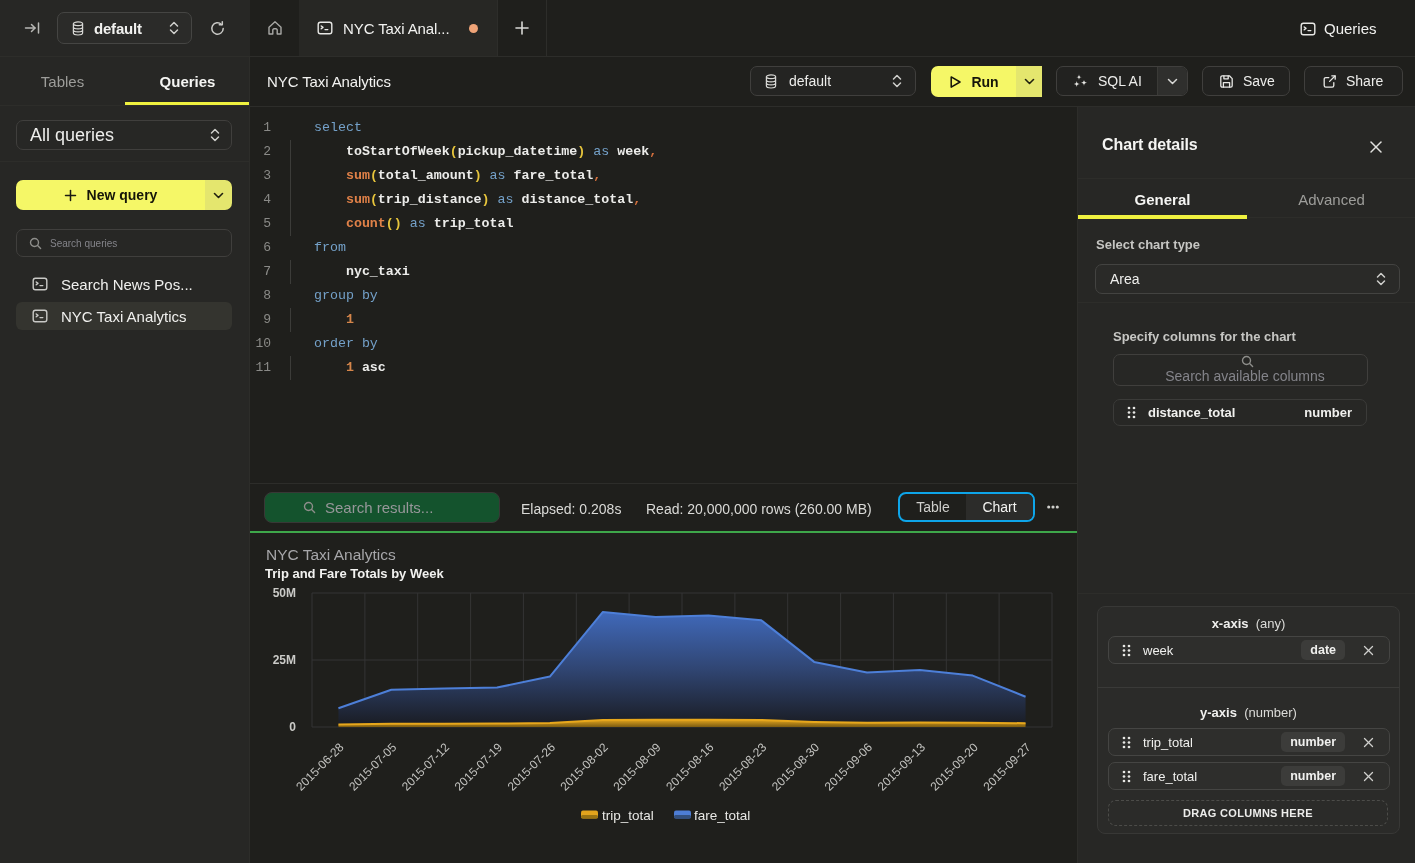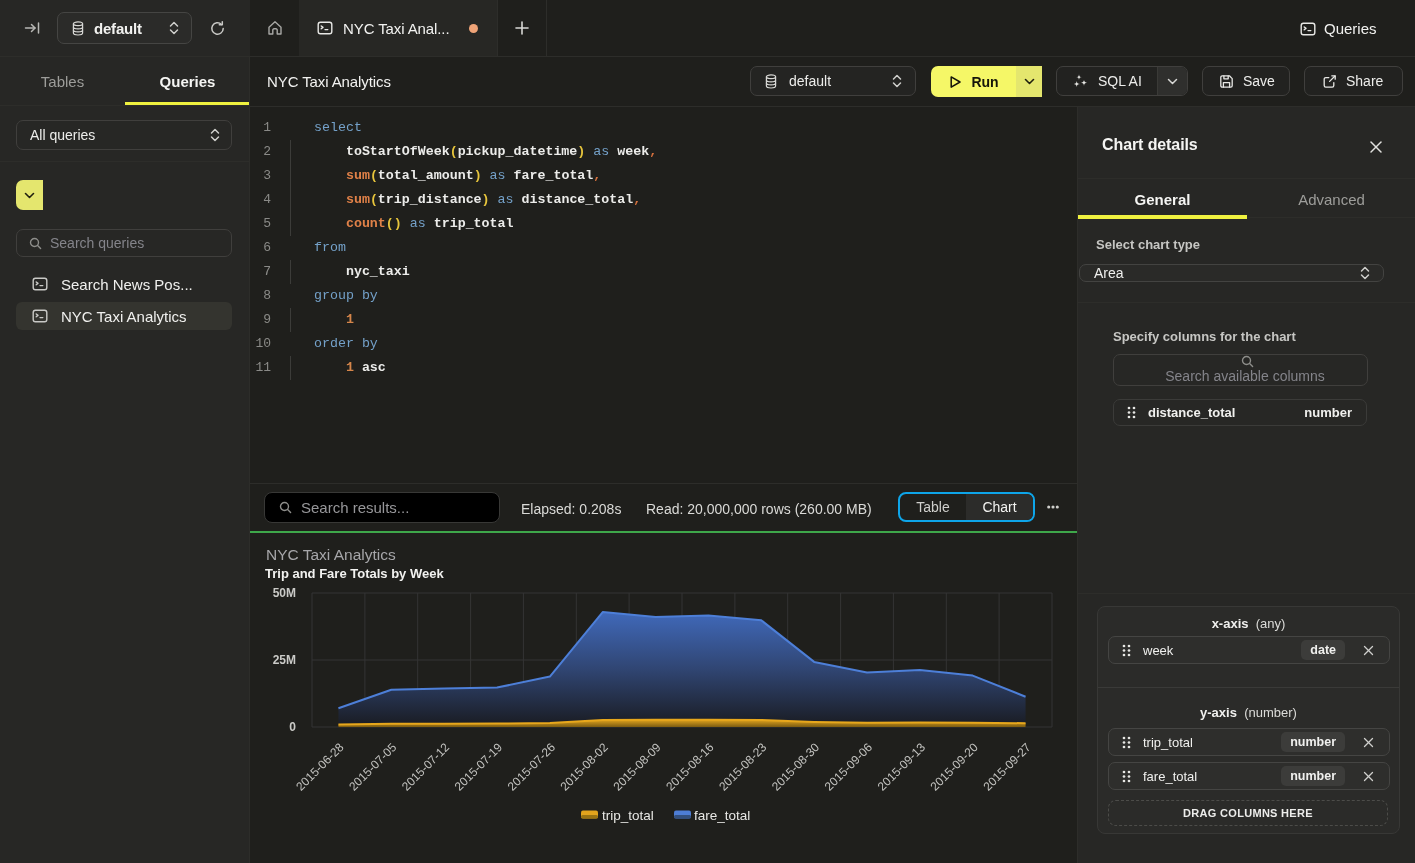--- a/index.html
+++ b/index.html
@@ -86,42 +86,49 @@
 
 <div id="sidebar" class="abs">
 
   <div class="abs" style="left:0;top:0;width:250px;height:49px;border-bottom:1px solid #2d2d2a;">
     <span class="abs" style="left:0;width:125px;text-align:center;top:16px;font-size:15px;color:#9d9d9a;">Tables</span>
     <span class="abs" style="left:125px;width:125px;text-align:center;top:16px;font-size:15px;color:#f5f5f3;font-weight:700;">Queries</span>
     <div class="abs" style="left:125px;top:45px;width:124px;height:3px;background:#eff13f;"></div>
   </div>
 
   <div class="ctl" style="left:16px;top:63px;width:216px;height:30px;background:#272725;border-color:#403f3d;">
-    <span style="margin-left:13px;font-size:14px;color:#ededeb;">All queries</span>
+    <span style="margin-left:13px;font-size:18px;color:#ededeb;">All queries</span>
     <svg style="position:absolute;right:11px" width="10" height="14" viewBox="0 0 10 14" fill="none" stroke="#cfcfcc" stroke-width="1.5" stroke-linecap="round" stroke-linejoin="round">
       <path d="M1.5 5 L5 1.5 L8.5 5"></path>
         <path d="M1.5 9 L5 12.5 L8.5 9"></path>
     </svg>
   </div>
   <div class="abs" style="left:0;top:104px;width:250px;height:1px;background:#2d2d2a;"></div>
 
   <div class="abs" style="left:16px;top:123px;width:216px;height:30px;border-radius:7px;overflow:hidden;display:flex;">
+    <div style="width:189px;background:#f5f767;display:flex;align-items:center;justify-content:center;">
+      <svg width="13" height="13" viewBox="0 0 13 13" stroke="#1a1a11" stroke-width="1.5" stroke-linecap="round">
+          <line x1="6.5" y1="1.5" x2="6.5" y2="11.5"></line>
+          <line x1="1.5" y1="6.5" x2="11.5" y2="6.5"></line>
+        </svg>
+      <span style="margin-left:10px;font-size:14px;font-weight:700;color:#151508;">New query</span>
+    </div>
     <div style="width:27px;background:#e4e66e;display:flex;align-items:center;justify-content:center;">
       <svg width="11" height="7" viewBox="0 0 11 7" fill="none" stroke="#20200f" stroke-width="1.6" stroke-linecap="round" stroke-linejoin="round">
           <path d="M1.5 1.5 L5.5 5.5 L9.5 1.5"></path>
         </svg>
     </div>
   </div>
 
   <div class="ctl" style="left:16px;top:172px;width:216px;height:28px;background:#272725;border-color:#403f3d;">
     <svg style="margin-left:12px" width="13" height="13" viewBox="0 0 13 13" fill="none" stroke="#8d8d8a" stroke-width="1.4" stroke-linecap="round">
         <circle cx="5.5" cy="5.5" r="4"></circle>
         <line x1="8.6" y1="8.6" x2="11.6" y2="11.6"></line>
       </svg>
-    <span style="margin-left:8px;font-size:14px;color:#84848a;">Search queries</span>
+    <span style="margin-left:8px;font-size:10px;color:#84848a;">Search queries</span>
   </div>
 
   <div class="abs" style="left:16px;top:213px;width:216px;height:28px;display:flex;align-items:center;">
     <svg style="margin-left:16px" width="16" height="16" viewBox="0 0 16 16" fill="none" stroke="#c9c9c6" stroke-width="1.4" stroke-linecap="round" stroke-linejoin="round">
       <rect x="1.2" y="2.2" width="13.6" height="11.6" rx="2.2"></rect>
       <path d="M4.2 6 L6 7.4 L4.2 8.8"></path>
         <line x1="8" y1="9.6" x2="10.8" y2="9.6"></line>
     </svg>
     <span style="margin-left:13px;font-size:15px;color:#f0f0ee;">Search News Pos...</span>
   </div>
@@ -220,21 +227,21 @@
 <span>    </span><span class="nm">1</span>
 <span class="kw">order by</span>
 <span>    </span><span class="nm">1</span><b> asc</b></div>
 </div>
 <style>
   .kw{color:#74a1c9;} .fn{color:#e08148;font-weight:700;} .pa{color:#e7c53c;font-weight:700;} .cm{color:#d4703d;font-weight:700;} .nm{color:#d4854a;font-weight:700;}
   #code b{font-weight:700;color:#ececea;}
 </style>
 
 <div id="results" class="abs">
-  <div class="abs" style="left:14px;top:8px;width:236px;height:31px;border-radius:8px;background:#000000;border:1px solid #383836;display:flex;align-items:center;">
+  <div class="abs" style="left:14px;top:8px;width:236px;height:31px;border-radius:8px;background:#14532d;border:1px solid #383836;display:flex;align-items:center;padding-left:24px;">
     <svg style="margin-left:14px" width="13" height="13" viewBox="0 0 13 13" fill="none" stroke="#8d8d8a" stroke-width="1.4" stroke-linecap="round">
         <circle cx="5.5" cy="5.5" r="4"></circle>
         <line x1="8.6" y1="8.6" x2="11.6" y2="11.6"></line>
       </svg>
     <span style="margin-left:9px;font-size:15px;color:#97979a;">Search results...</span>
   </div>
   <span class="abs" style="left:271px;top:17px;font-size:14px;color:#dadad7;">Elapsed: 0.208s</span>
   <span class="abs" style="left:396px;top:17px;font-size:14px;color:#dadad7;">Read: 20,000,000 rows (260.00 MB)</span>
   <div class="abs" style="left:648px;top:8px;width:137px;height:30px;border:2px solid #0ea5e9;border-radius:8px;overflow:hidden;display:flex;">
     <div style="width:68px;display:flex;align-items:center;justify-content:center;font-size:14px;color:#cfcfcc;">Table</div>
@@ -329,21 +336,21 @@
       <line x1="2" y1="2" x2="12" y2="12"></line>
       <line x1="12" y1="2" x2="2" y2="12"></line>
     </svg>
 
   <div class="abs" style="left:0;top:71px;width:338px;height:40px;border-top:1px solid #2d2d2a;border-bottom:1px solid #2d2d2a;">
     <span class="abs" style="left:0;width:169px;text-align:center;top:12px;font-size:15px;color:#f5f5f3;font-weight:700;">General</span>
     <span class="abs" style="left:169px;width:169px;text-align:center;top:12px;font-size:15px;color:#9d9d9a;">Advanced</span>
     <div class="abs" style="left:0;top:36px;width:169px;height:4px;background:#eff13f;"></div>
   </div>
   <span class="abs" style="left:18px;top:130px;font-size:13px;font-weight:700;color:#c6c6c3;">Select chart type</span>
-  <div class="ctl" style="left:1px;top:157px;width:305px;height:18px;background:#2a2a28;border-color:#434341;">
+  <div class="ctl" style="left:17px;top:157px;width:305px;height:30px;background:#2a2a28;border-color:#434341;">
     <span style="margin-left:14px;font-size:14px;color:#f0f0ee;">Area</span>
     <svg style="position:absolute;right:13px" width="10" height="14" viewBox="0 0 10 14" fill="none" stroke="#cfcfcc" stroke-width="1.5" stroke-linecap="round" stroke-linejoin="round">
       <path d="M1.5 5 L5 1.5 L8.5 5"></path>
         <path d="M1.5 9 L5 12.5 L8.5 9"></path>
     </svg>
   </div>
   <div class="abs" style="left:0;top:195px;width:338px;height:1px;background:#2d2d2a;"></div>
   <span class="abs" style="left:35px;top:222px;font-size:13px;font-weight:700;color:#c6c6c3;">Specify columns for the chart</span>
   <div class="ctl" style="left:35px;top:247px;width:255px;height:32px;background:#272725;border-color:#403f3d;flex-direction:column;">
     <svg style="margin-left:13px" width="13" height="13" viewBox="0 0 13 13" fill="none" stroke="#8d8d8a" stroke-width="1.4" stroke-linecap="round">

